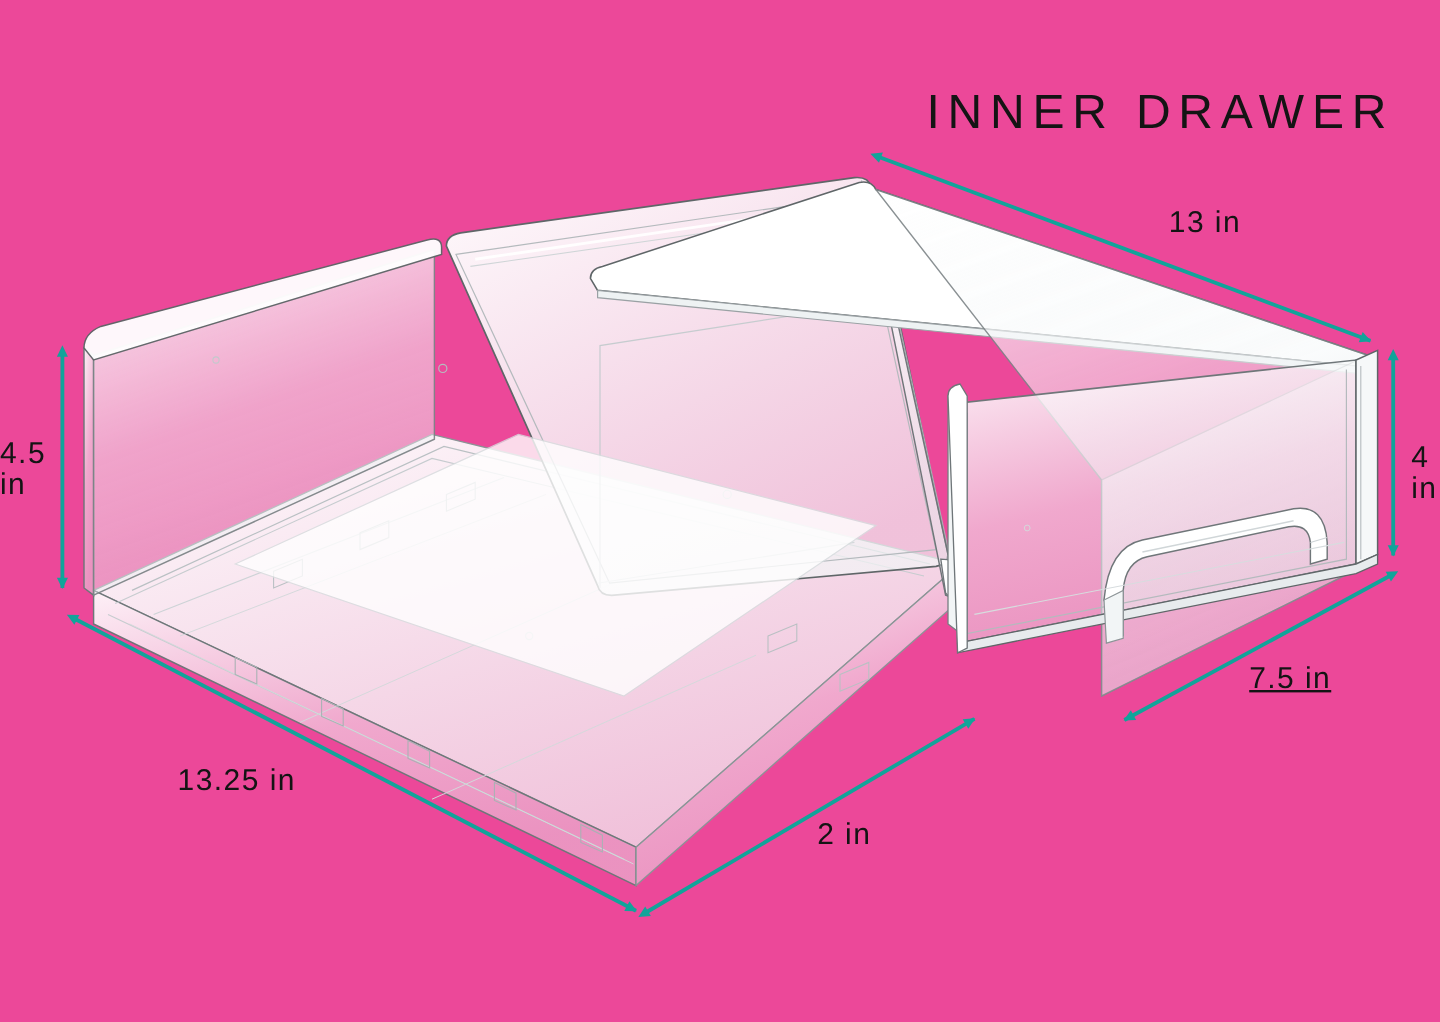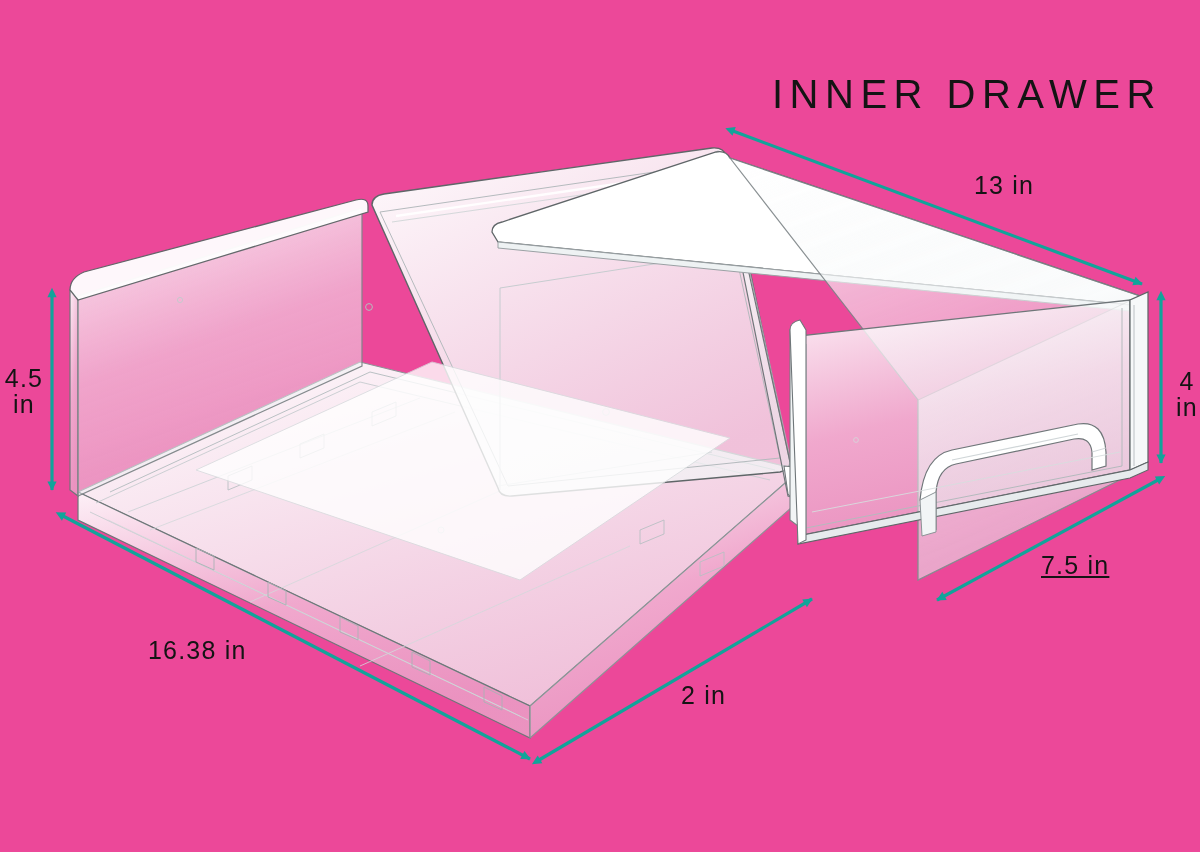--- a/index.html
+++ b/index.html
@@ -36,21 +36,21 @@
   .title {
     font-size: 40px;
     letter-spacing: 6.5px;
     font-weight: 300;
   }
   .dim {
     font-size: 25px;
     letter-spacing: 1.2px;
     font-weight: 300;
   }
-  .dim.two-line { text-align: center; }
+  .dim.two-line { }
   #title-inner-drawer { left: 772px; top: 73px; }
   #title-outer-frame  { left: 4px;  top: 718px; }
   #dim-13in    { left: 934px;  top: 172px; margin-left: 40px; }
   #dim-4in     { left: 1176px; top: 368px; }
   #dim-75in    { left: 1041px; top: 552px; text-decoration: underline; }
   #dim-45in    { left: 0px;    top: 365px; width: 48px; }
   #dim-1325in  { left: 148px;  top: 637px; }
   #dim-8in     { left: 681px;  top: 682px; }
 </style>
 </head>
@@ -194,17 +194,17 @@
   <div class="lbl dim" id="dim-13in">13 in</div>
 
   <div class="lbl dim two-line" id="dim-4in">4
 in</div>
 
   <div class="lbl dim" id="dim-75in">7.5 in</div>
 
   <div class="lbl dim two-line" id="dim-45in">4.5
 in</div>
 
-  <div class="lbl dim" id="dim-1325in">16.38 in</div>
+  <div class="lbl dim" id="dim-1325in">13.25 in</div>
 
   <div class="lbl dim" id="dim-8in">2 in</div>
 
 </div>
 
 </body></html>

